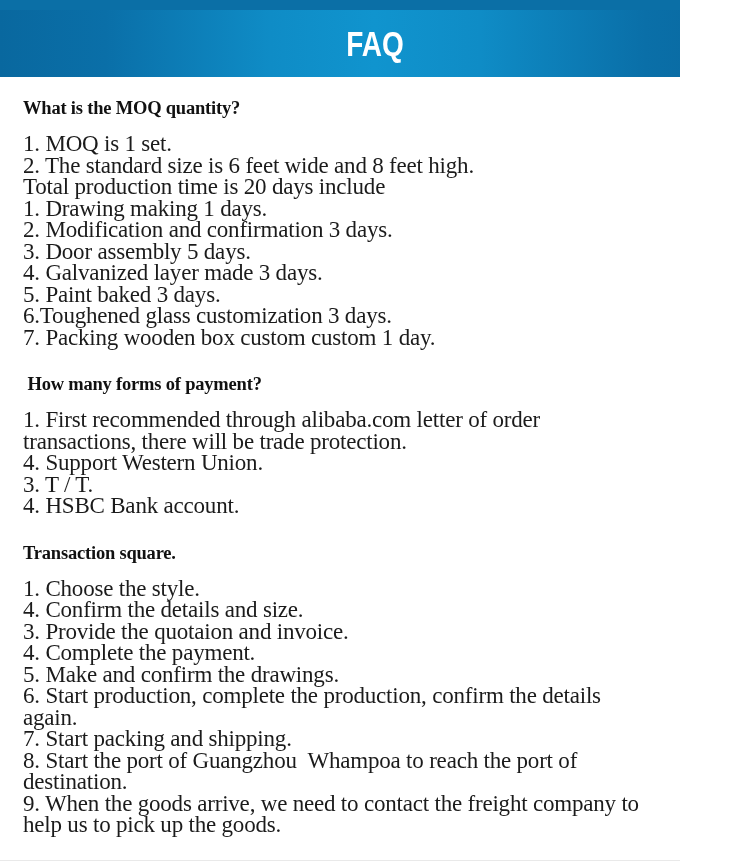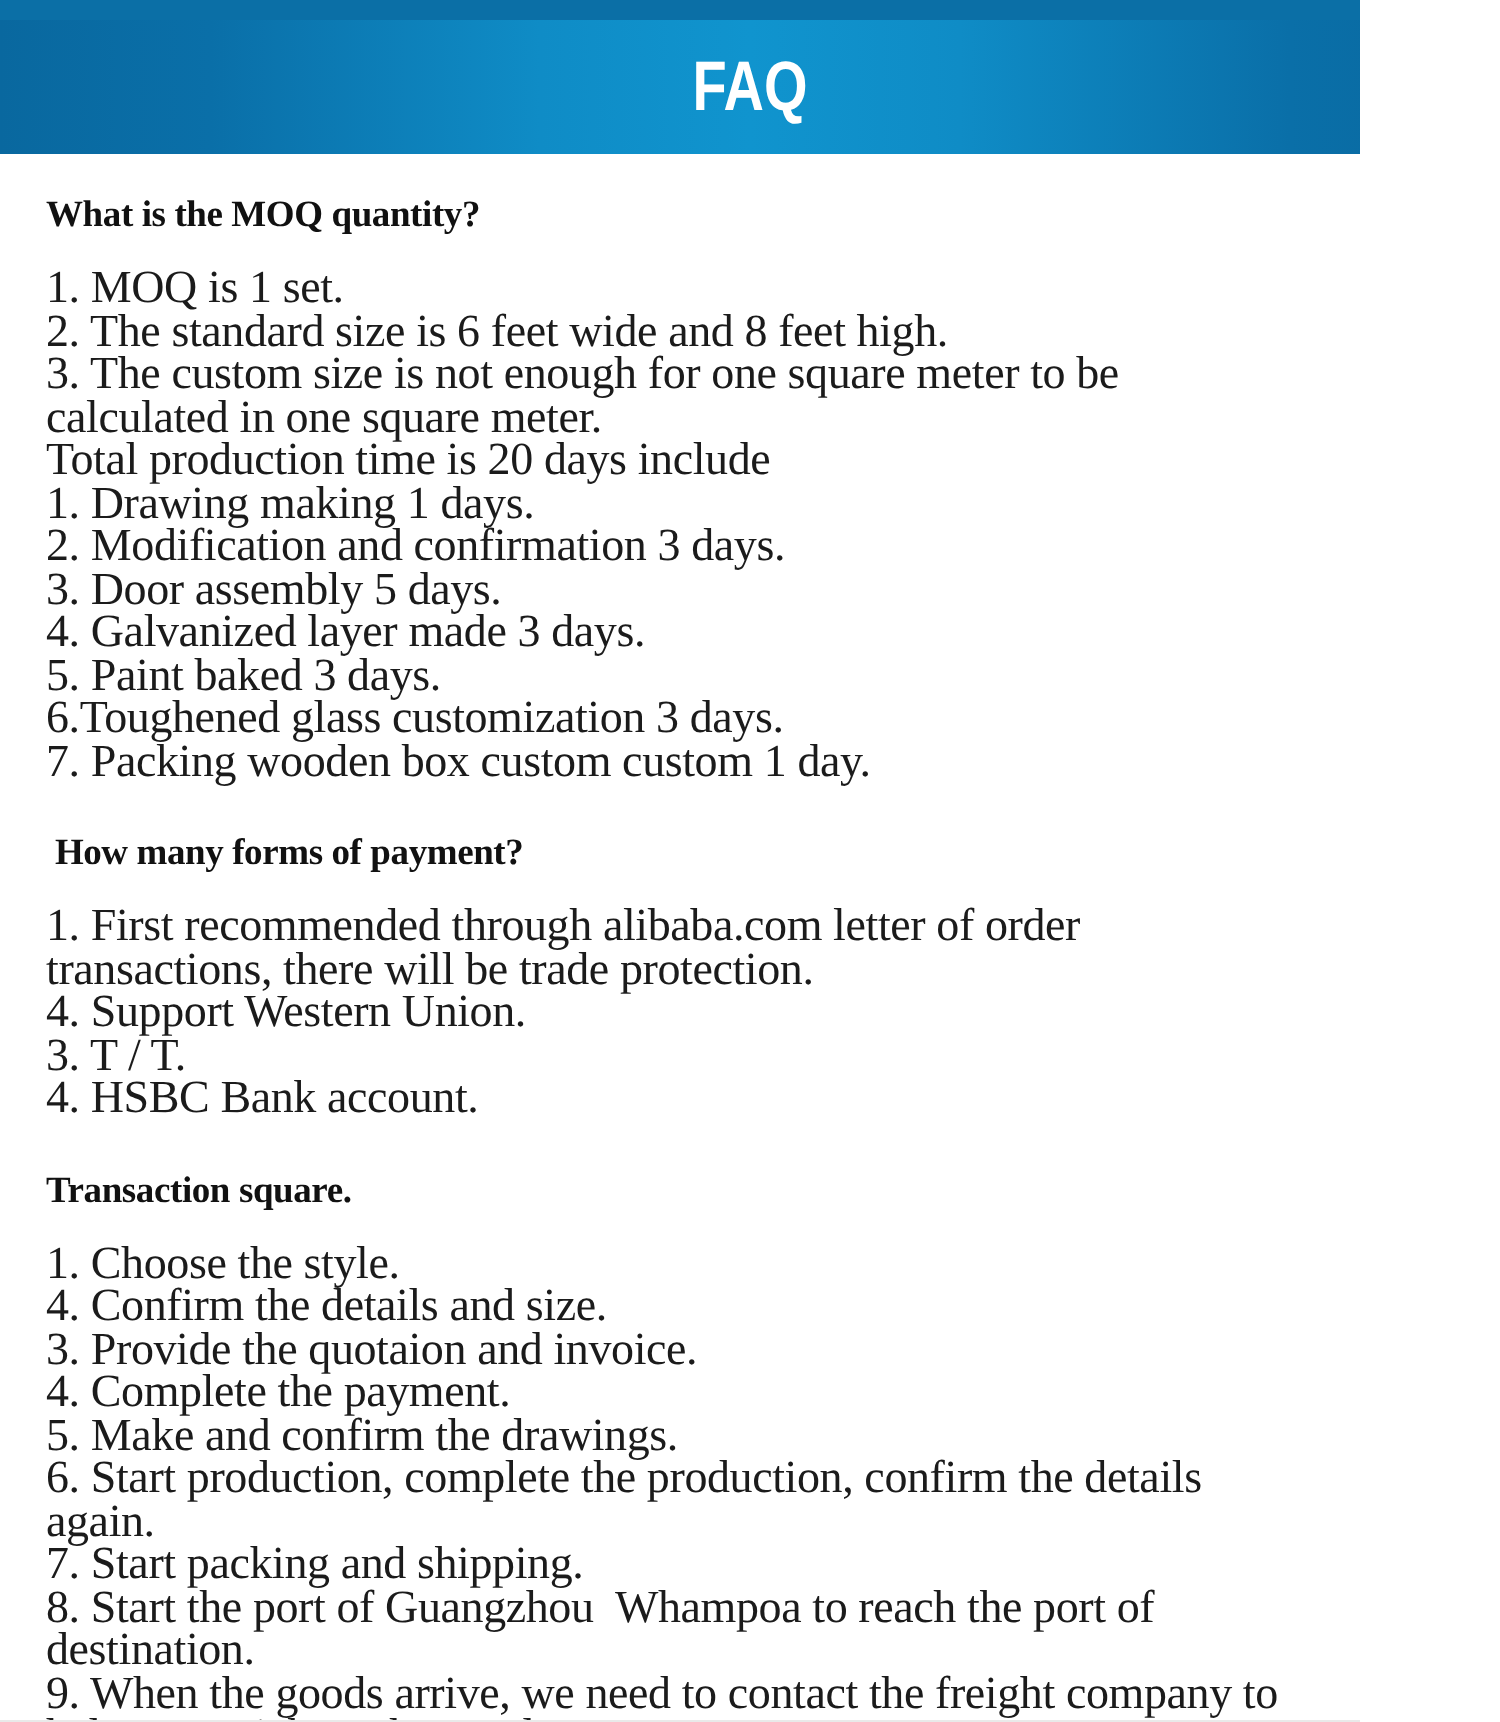--- a/index.html
+++ b/index.html
@@ -83,21 +83,20 @@
     <h1 class="banner-title">FAQ</h1>
   </header>
 
   <main class="content">
     <div id="sections">
   <section class="faq-section">
     <h2 class="faq-question">What is the MOQ quantity?</h2>
     <div class="faq-answers">
             <p class="faq-line">1. MOQ is 1 set.</p>
             <p class="faq-line">2. The standard size is 6 feet wide and 8 feet high.</p>
-            <p class="faq-line">3. The custom size is not enough for one square meter to be calculated in one square meter.</p>
           </div>
   </section>
 
   <section class="faq-section">
     <div class="faq-answers">
             <p class="faq-line">Total production time is 20 days include</p>
             <p class="faq-line">1. Drawing making 1 days.</p>
             <p class="faq-line">2. Modification and confirmation 3 days.</p>
             <p class="faq-line">3. Door assembly 5 days.</p>
             <p class="faq-line">4. Galvanized layer made 3 days.</p>

